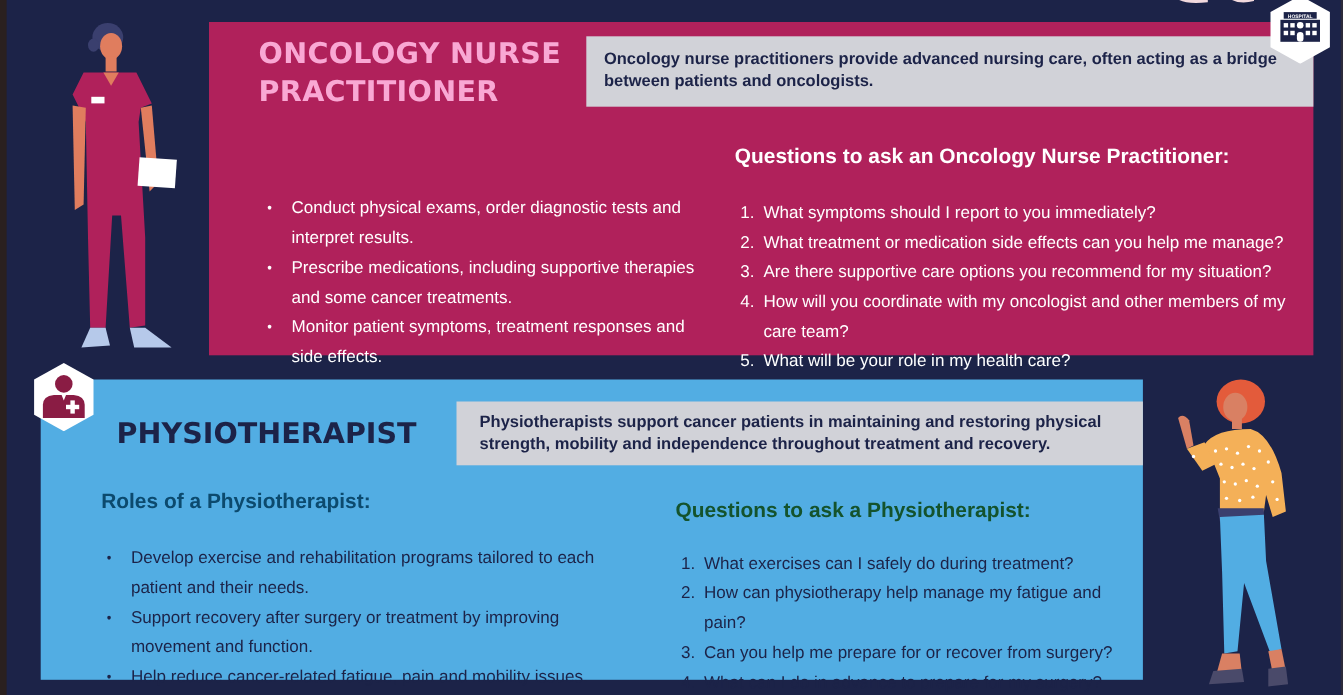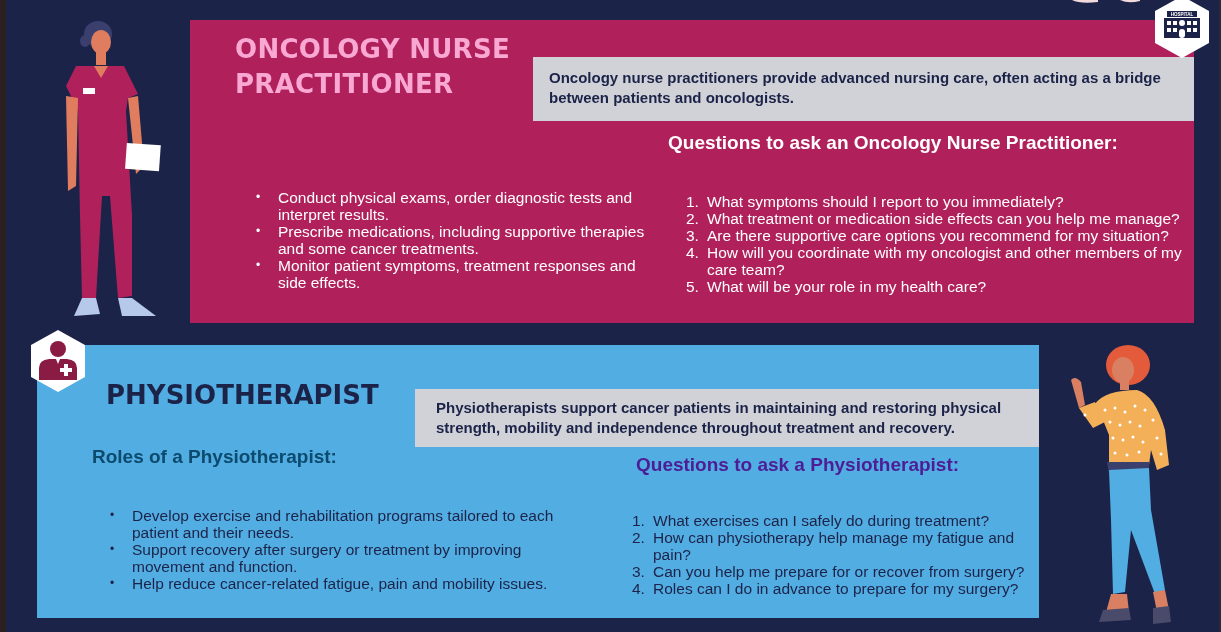--- a/index.html
+++ b/index.html
@@ -19,52 +19,51 @@
   }
   .onc-title {
     position: absolute; left: 45px; top: 12px;
     color: #f9a8d4; font-family: "DejaVu Sans", sans-serif; font-weight: bold;
     font-size: 26px; line-height: 35px; letter-spacing: 0.3px;
   }
   .desc-box {
     position: absolute; background: #d1d2d8; color: #1c2348;
     font-weight: bold; font-size: 15px; line-height: 20px;
     box-sizing: border-box;
-    margin-top: 24px;
   }
   .onc-desc { left: 343px; top: 13px; width: 661px; height: 64px; padding: 11px 16px; }
   .section-heading {
     position: absolute; font-weight: bold; font-size: 19px; line-height: 24px;
   }
   .onc-roles-h { left: 48px; top: 107px; color: #fff; }
   .onc-q-h { left: 478px; top: 111px; color: #fff; }
   ul.bullets, ol.numbers {
-    position: absolute; margin: 18px; padding: 0; list-style: none;
-    font-size: 15.5px; line-height: 17px;
+    position: absolute; margin: 5px; padding: 0; list-style: none;
+    font-size: 15.5px; line-height: 27px;
   }
   ul.bullets li { position: relative; padding-left: 22px; }
   ul.bullets li::before { content: "•"; position: absolute; left: 0; font-size: 12px; }
   ol.numbers li { position: relative; padding-left: 21px; }
   ol.numbers li .num { position: absolute; left: 0; }
   .onc-roles { left: 48px; top: 151px; width: 410px; color: #fff; }
   .onc-qs { left: 478px; top: 155px; width: 520px; color: #fff; }
 
   
   .panel-phys {
     position: absolute; left: 37px; top: 345px; width: 1002px; height: 273px;
     background: #52ade3;
   }
   .phys-title {
     position: absolute; left: 69px; top: 34px;
     color: #1c2348; font-family: "DejaVu Sans", sans-serif; font-weight: bold;
     font-size: 26px; line-height: 32px;
   }
   .phys-desc { left: 378px; top: 20px; width: 624px; height: 58px; padding: 9px 21px; }
   .phys-roles-h { left: 55px; top: 100px; color: #0c4a6e; }
-  .phys-q-h { left: 577px; top: 108px; color: #4c1d95; margin-left: 22px; }
+  .phys-q-h { left: 577px; top: 108px; color: #14532d; }
   .phys-roles { left: 55px; top: 144px; width: 470px; color: #1c2348; }
   .phys-qs { left: 577px; top: 149px; width: 420px; color: #1c2348; }
 
   
   .hex-badge { position: absolute; }
   .hospital-badge { left: 1153px; top: -4px; width: 58px; height: 62px; }
   .doctor-badge { left: 29px; top: 330px; width: 58px; height: 62px; }
 
   .figure { position: absolute; }
   .nurse-figure { left: 52px; top: 16px; width: 114px; height: 304px; }
@@ -146,21 +145,21 @@
     <li>Develop exercise and rehabilitation programs tailored to each patient and their needs.</li>
     <li>Support recovery after surgery or treatment by improving movement and function.</li>
     <li>Help reduce cancer-related fatigue, pain and mobility issues.</li>
   </ul>
 
   <div class="section-heading phys-q-h">Questions to ask a Physiotherapist:</div>
   <ol class="numbers phys-qs">
     <li><span class="num">1.</span><span>What exercises can I safely do during treatment?</span></li>
     <li><span class="num">2.</span><span>How can physiotherapy help manage my fatigue and pain?</span></li>
     <li><span class="num">3.</span><span>Can you help me prepare for or recover from surgery?</span></li>
-    <li><span class="num">4.</span><span>Roles can I do in advance to prepare for my surgery?</span></li>
+    <li><span class="num">4.</span><span>What can I do in advance to prepare for my surgery?</span></li>
   </ol>
 </div>
 
 <svg class="hex-badge doctor-badge" viewBox="0 0 58 62">
   <polygon points="29,0 56,15 56,47 29,62 2,47 2,15" fill="#ffffff"></polygon>
   <circle cx="29" cy="19" r="8" fill="#8a1c44"></circle>
   <path d="M10 50 L10 38 Q10 30 20 29 L38 29 Q48 30 48 38 L48 50 Z" fill="#8a1c44"></path>
   <path d="M27 29 L29 34 L31 29 Z" fill="#ffffff"></path>
   <rect x="31" y="38" width="12" height="4" fill="#ffffff"></rect>
   <rect x="35" y="34" width="4" height="12" fill="#ffffff"></rect>

